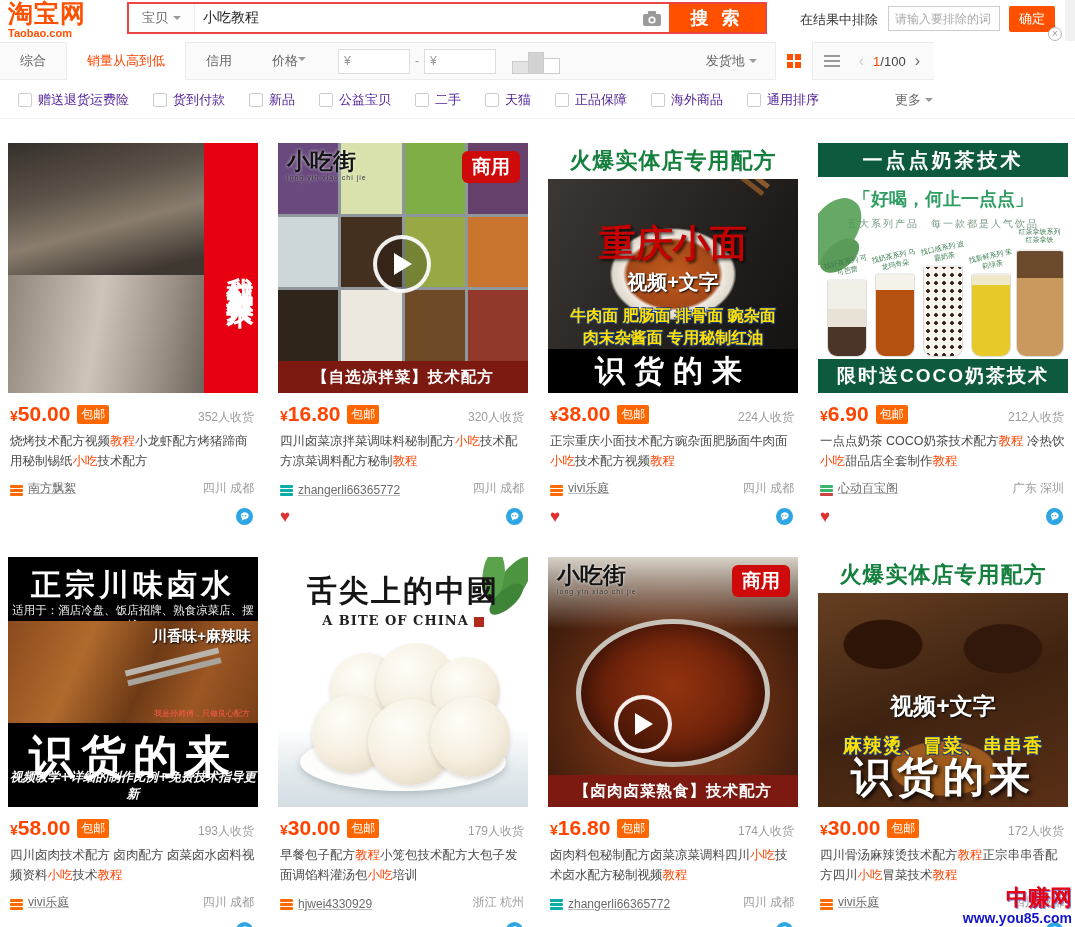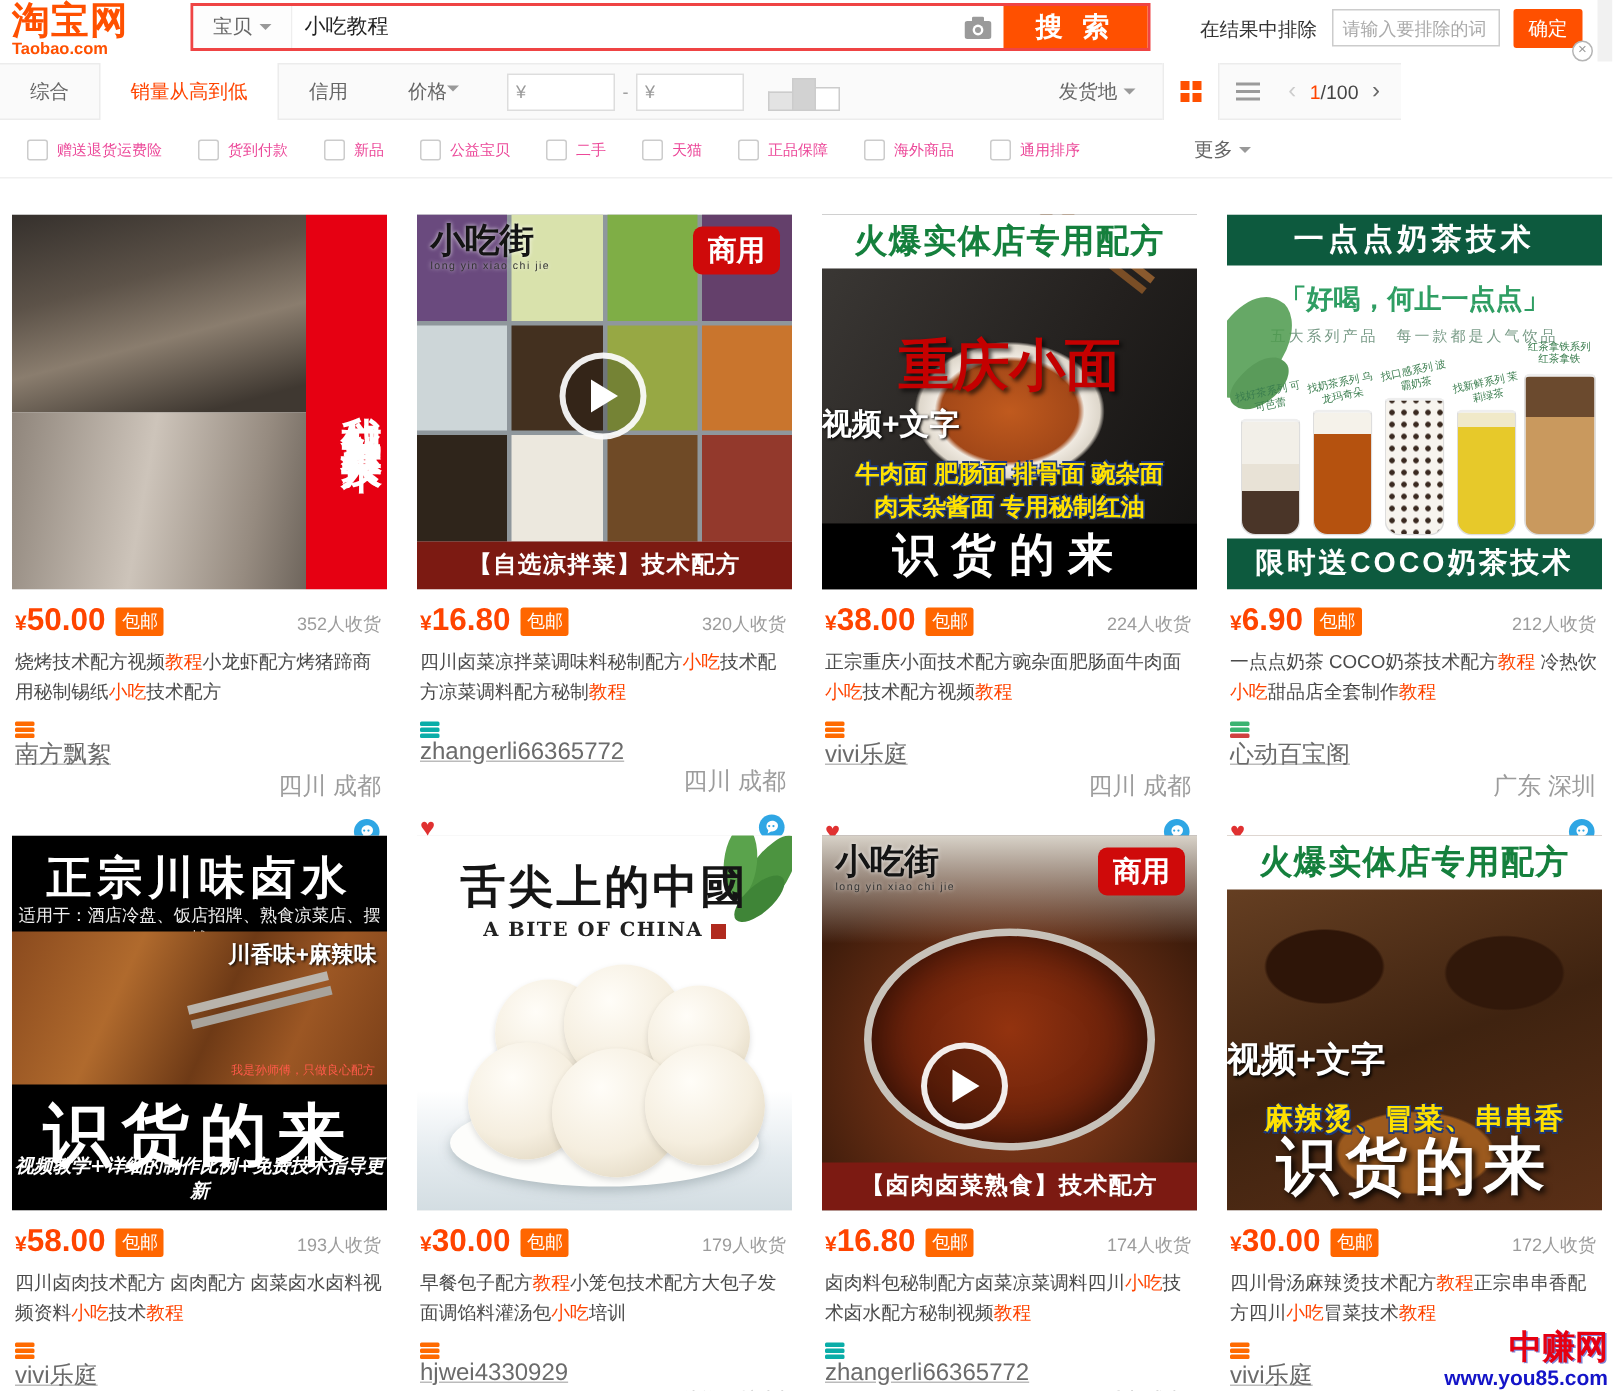--- a/index.html
+++ b/index.html
@@ -46,36 +46,36 @@
   .view-list { width:38px; height:38px; display:flex; flex-direction:column; align-items:center; justify-content:center; gap:3px; cursor:pointer; }
   .view-list i { width:16px; height:2px; background:#9a9a9a; display:block; }
   .pager { display:flex; align-items:center; font-size:13px; color:#444; padding:0 14px 0 8px; }
   .pg-prev { color:#ccc; font-size:16px; margin-right:9px; cursor:pointer; }
   .pg-next { color:#666; font-size:16px; margin-left:9px; cursor:pointer; }
   .pg-cur { color:#ff4400; }
   
   .cb-row { position:absolute; top:81px; left:0; width:1075px; height:38px; display:flex; align-items:center; padding-left:18px; border-bottom:1px solid #f0f0f0; background:#fff; }
   .cb-item { display:flex; align-items:center; margin-right:24px; cursor:pointer; }
   .cb-box { width:14px; height:14px; border:1px solid #ccc; border-radius:2px; background:#fff; margin-right:6px; }
-  .cb-label { font-size:10px; color:#ec4899; }
+  .cb-label { font-size:13px; color:#4c1d95; }
   .more-link { margin-left:52px; font-size:13px; color:#666; display:flex; align-items:center; gap:4px; cursor:pointer; }
   
   .grid { position:absolute; top:143px; left:8px; display:grid; grid-template-columns:repeat(4,250px); column-gap:20px; }
   .card { width:250px; height:414px; position:relative; cursor:pointer; }
   .card-img { width:250px; height:250px; position:relative; overflow:hidden; background:#eee; }
   .imgv { position:absolute; inset:0; }
   .card-info { padding:9px 0 0 2px; }
   .price-row { display:flex; align-items:baseline; height:24px; }
   .currency { color:#ff4400; font-size:14px; font-weight:bold; }
   .price { color:#ff4400; font-size:21px; font-weight:bold; }
   .ship-badge { background:#ff6600; color:#fff; font-size:12px; padding:1px 4px; border-radius:2px; margin-left:7px; align-self:center; }
   .deals { margin-left:auto; color:#9c9c9c; font-size:12px; padding-right:4px; }
   .title { margin-top:5px; font-size:12.5px; color:#4a4a4a; line-height:20px; height:40px; overflow:hidden; }
   .title .hl { color:#ff4400; }
-  .seller-row { margin-top:9px; display:flex; align-items:flex-start; font-size:16px;flex-direction:column; }
+  .seller-row { margin-top:9px; display:flex; align-items:flex-end; font-size:12px; }
   .shop-icon { width:13px; margin-right:5px; }
   .shop-icon i { display:block; height:2.5px; margin:1.4px 0; border-radius:1px; background:#ff6a00; }
   .shop-icon.teal i { background:#0aada8; }
   .shop-icon.green i { background:#3cb371; }
   .shop-icon.green i:last-child { background:#d04040; }
   .seller { color:#6b6b6b; text-decoration:underline; text-decoration-color:#bbb; }
   .loc { margin-left:auto; color:#9c9c9c; padding-right:4px; }
   .icons-row { margin-top:9px; height:20px; display:flex; align-items:center; }
   .heart { color:#e03131; font-size:17px; line-height:17px; }
   .wangwang { margin-left:auto; padding-right:4px; display:flex; }
@@ -112,21 +112,21 @@
     linear-gradient(120deg,#3a3734,#23201e 60%,#141312); }
   .img-ad.noodle .ad-photo::after { content:""; position:absolute; right:28px; top:6px; width:120px; height:5px; background:#8a5a2e; transform:rotate(38deg); transform-origin:right top; box-shadow:0 9px 0 #7a4e26; }
   .img-ad.malatang { background:linear-gradient(160deg,#6e4526,#3f2310 55%,#5a2f16); }
   .img-ad.malatang .ad-photo { position:absolute; top:36px; bottom:0; left:0; right:0;
     background:radial-gradient(ellipse 64px 40px at 26% 24%, #2e1508 0 60%, transparent 63%),
     radial-gradient(ellipse 64px 40px at 74% 26%, #31180a 0 60%, transparent 63%),
     radial-gradient(ellipse 92px 48px at 50% 82%, #9c5a1e 0 55%, transparent 58%); }
   .ad-title { position:absolute; left:0; right:0; text-align:center; font-family:"DejaVu Serif",serif; font-weight:bold; color:#c40000; text-shadow:2px 2px 3px rgba(0,0,0,.65); }
   .img-ad.noodle .ad-title { top:76px; font-size:37px; }
   .img-ad.malatang .ad-title { top:84px; font-size:36px; color:#cc1111; }
-  .ad-sub { position:absolute; left:0; right:0; text-align:left; color:#fff; font-weight:bold; text-shadow:1px 1px 2px #000; }
+  .ad-sub { position:absolute; left:0; right:0; text-align:center; color:#fff; font-weight:bold; text-shadow:1px 1px 2px #000; }
   .img-ad.noodle .ad-sub { top:126px; font-size:20px; }
   .img-ad.malatang .ad-sub { top:134px; font-size:23px; }
   .ad-line { position:absolute; left:0; right:0; text-align:center; color:#ffe100; font-weight:bold; text-shadow:1px 1px 0 #1d3a7d,-1px 1px 0 #1d3a7d,1px -1px 0 #1d3a7d; }
   .img-ad.noodle .line1 { top:163px; font-size:16px; }
   .img-ad.noodle .line2 { top:185px; font-size:16px; }
   .img-ad.malatang .line1 { top:176px; font-size:19px; letter-spacing:1px; }
   .img-ad.noodle .ad-big { position:absolute; bottom:0; left:0; right:0; height:44px; background:#000; color:#fff; font-size:30px; font-weight:bold; letter-spacing:9px; line-height:44px; text-align:center; }
   .img-ad.malatang .ad-big { position:absolute; bottom:2px; left:0; right:0; color:#fff; font-size:41px; font-weight:bold; letter-spacing:5px; text-align:center; text-shadow:2px 2px 4px #000; }
   
   .img-milktea { background:#fff; }

